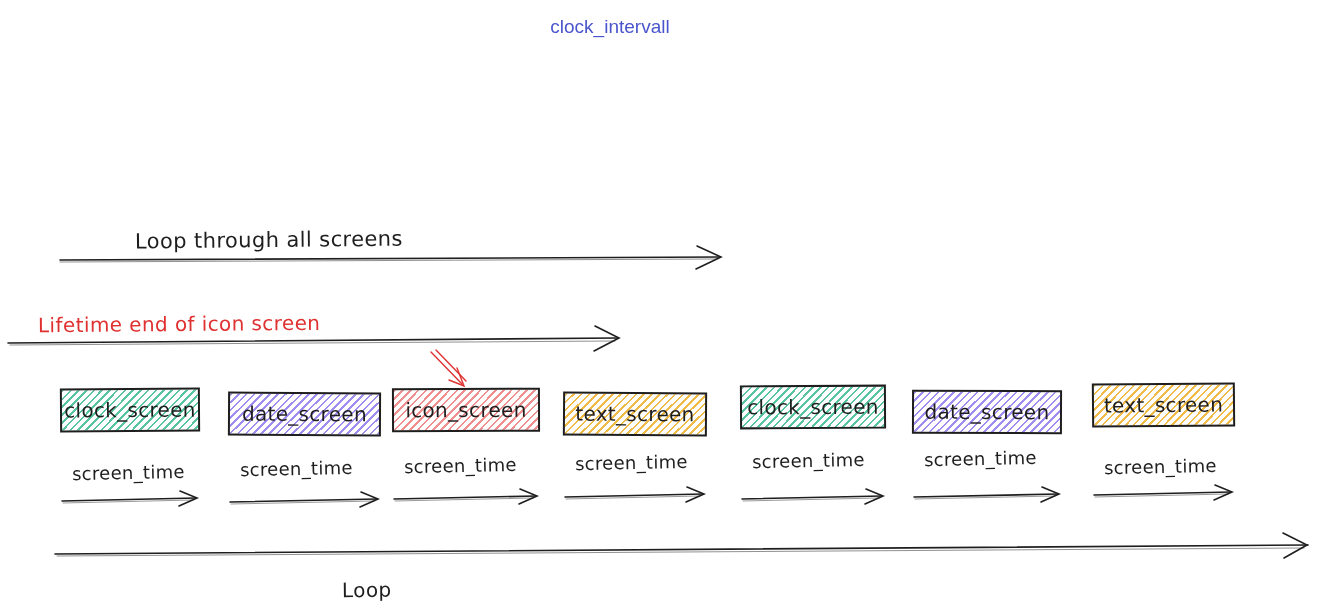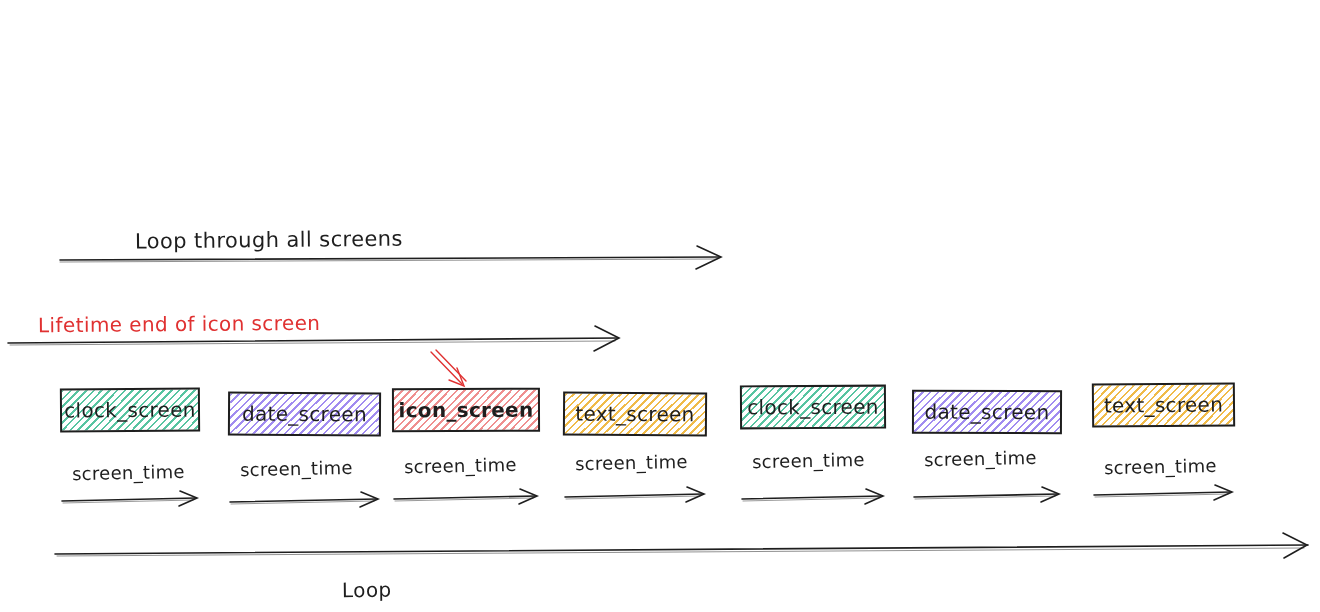--- a/index.html
+++ b/index.html
@@ -29,20 +29,21 @@
   .st-label{position:absolute;font-size:18px;letter-spacing:.3px;white-space:nowrap;transform:rotate(-1.2deg);}
   .st-arrow{position:absolute;}
   .st-arrow path{stroke:var(--ink,#1e1e1e);stroke-width:1.6;fill:none;stroke-linecap:round;}
   .st-arrow path.ghost{stroke-width:.9;opacity:.5;}
 </style>
 </head>
 <body>
 
 <div class="canvas">
 
+  <div class="title">clock_intervall</div>
 
   <svg class="overlay" viewBox="0 0 1320 612" xmlns="http://www.w3.org/2000/svg">
 
     <g>
       <path d="M60 260 L720 257"></path>
       <path class="ghost" d="M60 262 L717 259"></path>
       <path d="M697 246 L721 257 L696 269"></path>
     </g>
 
     <g>
@@ -86,21 +87,21 @@
     </div>
     <div class="st-label hand" style="left: 12px; top: 458px;">screen_time</div>
     <svg class="st-arrow" xmlns="http://www.w3.org/2000/svg" width="155" height="20" style="left: 0px; top: 490px;">
           <path d="M2 12 L149 9"></path>
           <path class="ghost" d="M3 14 L146 11"></path>
           <path d="M133 2 L150 9 L132 17"></path>
         </svg>
   </div>
 
   <div class="screen-group" style="left: 392px; top: 0px;">
-    <div class="screen-box" style="top: 388px; width: 148px; transform: rotate(-0.2deg); background-image: repeating-linear-gradient(135deg, rgb(239, 143, 143) 0px, rgb(239, 143, 143) 1.8px, transparent 1.8px, transparent 5.5px); font-weight: bold;">
+    <div class="screen-box" style="top: 388px; width: 148px; transform: rotate(-0.2deg); background-image: repeating-linear-gradient(135deg, rgb(239, 143, 143) 0px, rgb(239, 143, 143) 1.8px, transparent 1.8px, transparent 5.5px);">
       <span class="screen-label hand">icon_screen</span>
     </div>
     <div class="st-label hand" style="left: 12px; top: 455px;">screen_time</div>
     <svg class="st-arrow" xmlns="http://www.w3.org/2000/svg" width="150" height="20" style="left: 0px; top: 487px;">
           <path d="M2 12 L144 9"></path>
           <path class="ghost" d="M3 14 L141 11"></path>
           <path d="M128 2 L145 9 L127 17"></path>
         </svg>
   </div>
 

